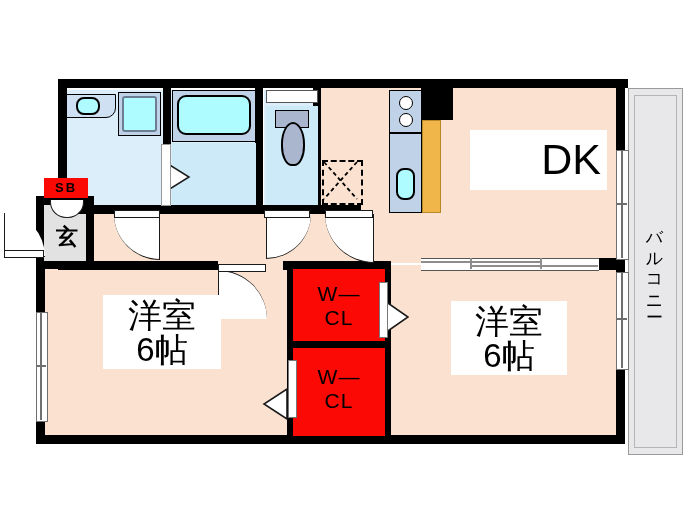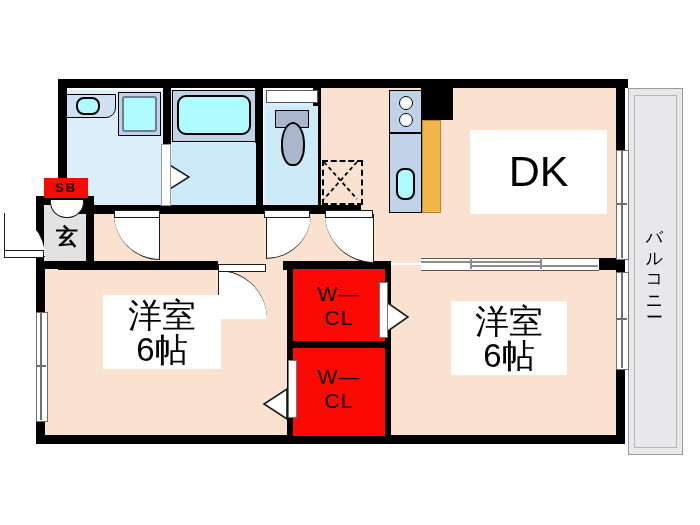--- a/index.html
+++ b/index.html
@@ -190,21 +190,21 @@
   <div class="winline" style="left:616px;top:203px;width:11px;height:2px;"></div>
 
   <div class="win" style="left:616px;top:272px;width:11px;height:96px;"></div>
   <div class="winline" style="left:621px;top:272px;width:2px;height:96px;"></div>
   <div class="winline" style="left:616px;top:318px;width:11px;height:2px;"></div>
 
   <div class="win" style="left:36px;top:312px;width:10px;height:108px;"></div>
   <div class="winline" style="left:40px;top:312px;width:2px;height:108px;"></div>
   <div class="winline" style="left:36px;top:365px;width:10px;height:2px;"></div>
 
-  <div class="lbl dklbl" style="left:470px;top:130px;width:125px;padding:20px 6px;">
+  <div class="lbl dklbl" style="left:470px;top:130px;width:125px;padding:8px 6px;text-align:right;">
     <span class="l1">DK</span>
   </div>
 
   <div class="lbl roomlbl" style="left:103px;top:295px;width:110px;padding:3px 4px;">
     <span class="l1">洋室</span>
     <span class="l2">6帖</span>
   </div>
 
   <div class="lbl roomlbl" style="left:451px;top:301px;width:108px;padding:3px 4px;">
     <span class="l1">洋室</span>

